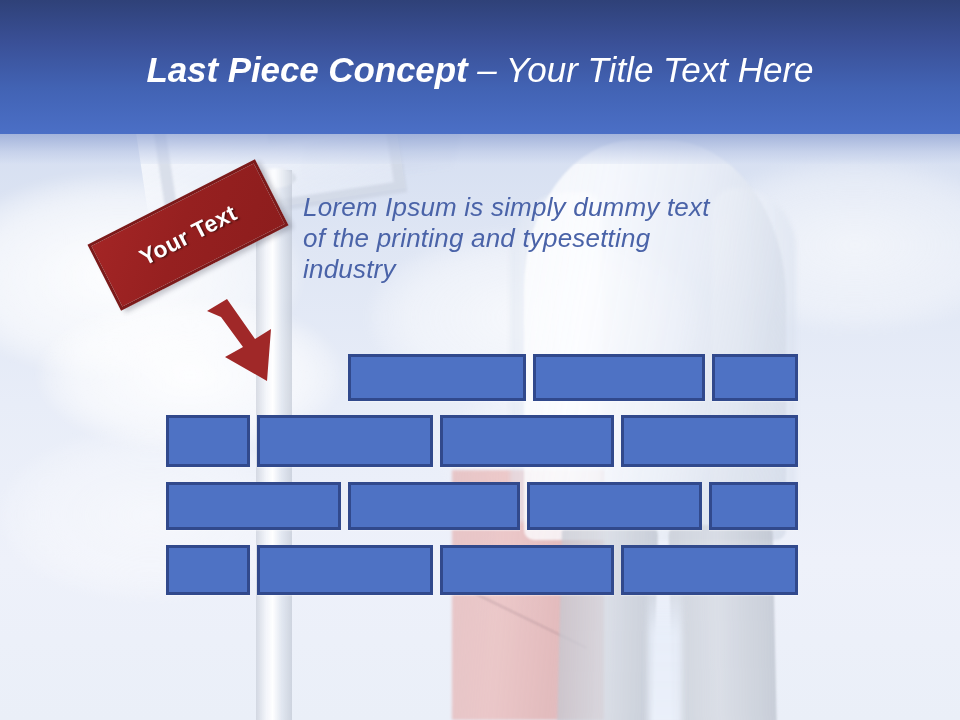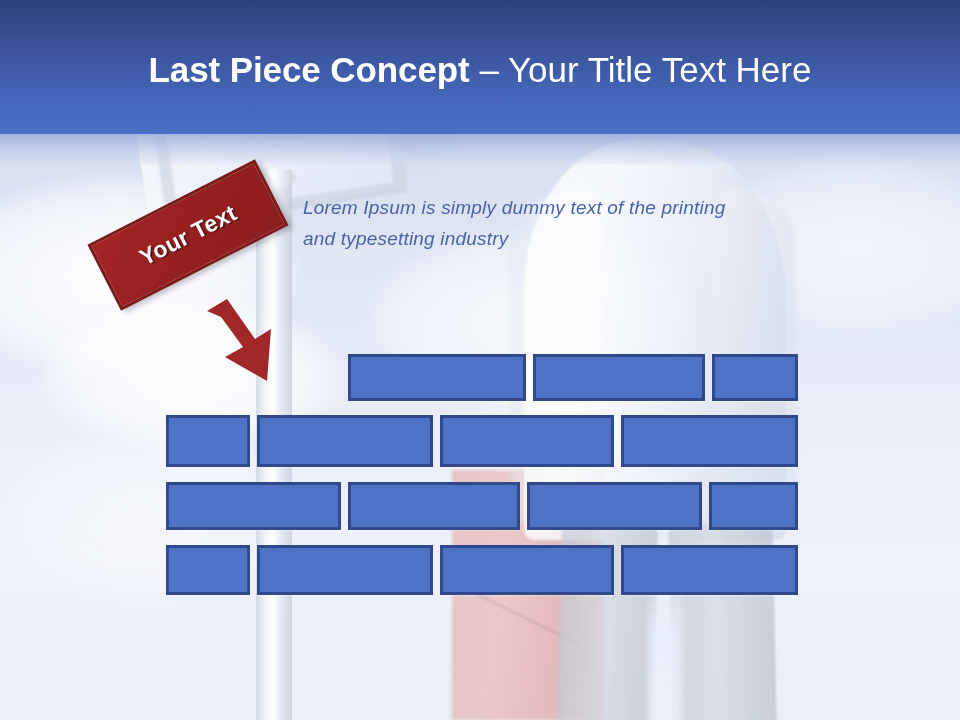--- a/index.html
+++ b/index.html
@@ -157,29 +157,30 @@
     position: absolute; left: 0; top: 134px; width: 960px; height: 30px;
     background: linear-gradient(180deg, rgba(150,168,213,0.78) 0%, rgba(186,199,230,0.55) 60%, rgba(214,223,242,0.30) 100%);
   }
   .slide-title {
     position: absolute; left: 0; top: 48px; width: 960px;
     text-align: center;
     color: #ffffff;
     font-size: 35px;
     line-height: 44px;
     white-space: nowrap;
+    font-style: italic;
   }
   .slide-title .t-bold { font-weight: bold; letter-spacing: -0.1px; }
   .slide-title .t-light { font-weight: normal; }
 
   
   .body-text {
     position: absolute; left: 303px; top: 192px; width: 430px;
     color: #4a63a8;
-    font-size: 19px;
+    font-size: 26px;
     line-height: 31px;
     font-style: italic;
     letter-spacing: .2px;
   }
 
   
   .tag {
     position: absolute; left: 94px; top: 198px; width: 182px; height: 68px;
     background: linear-gradient(135deg, #a32525 0%, #962020 45%, #8d1d1d 100%);
     border: 3px solid #7c1a1a;

